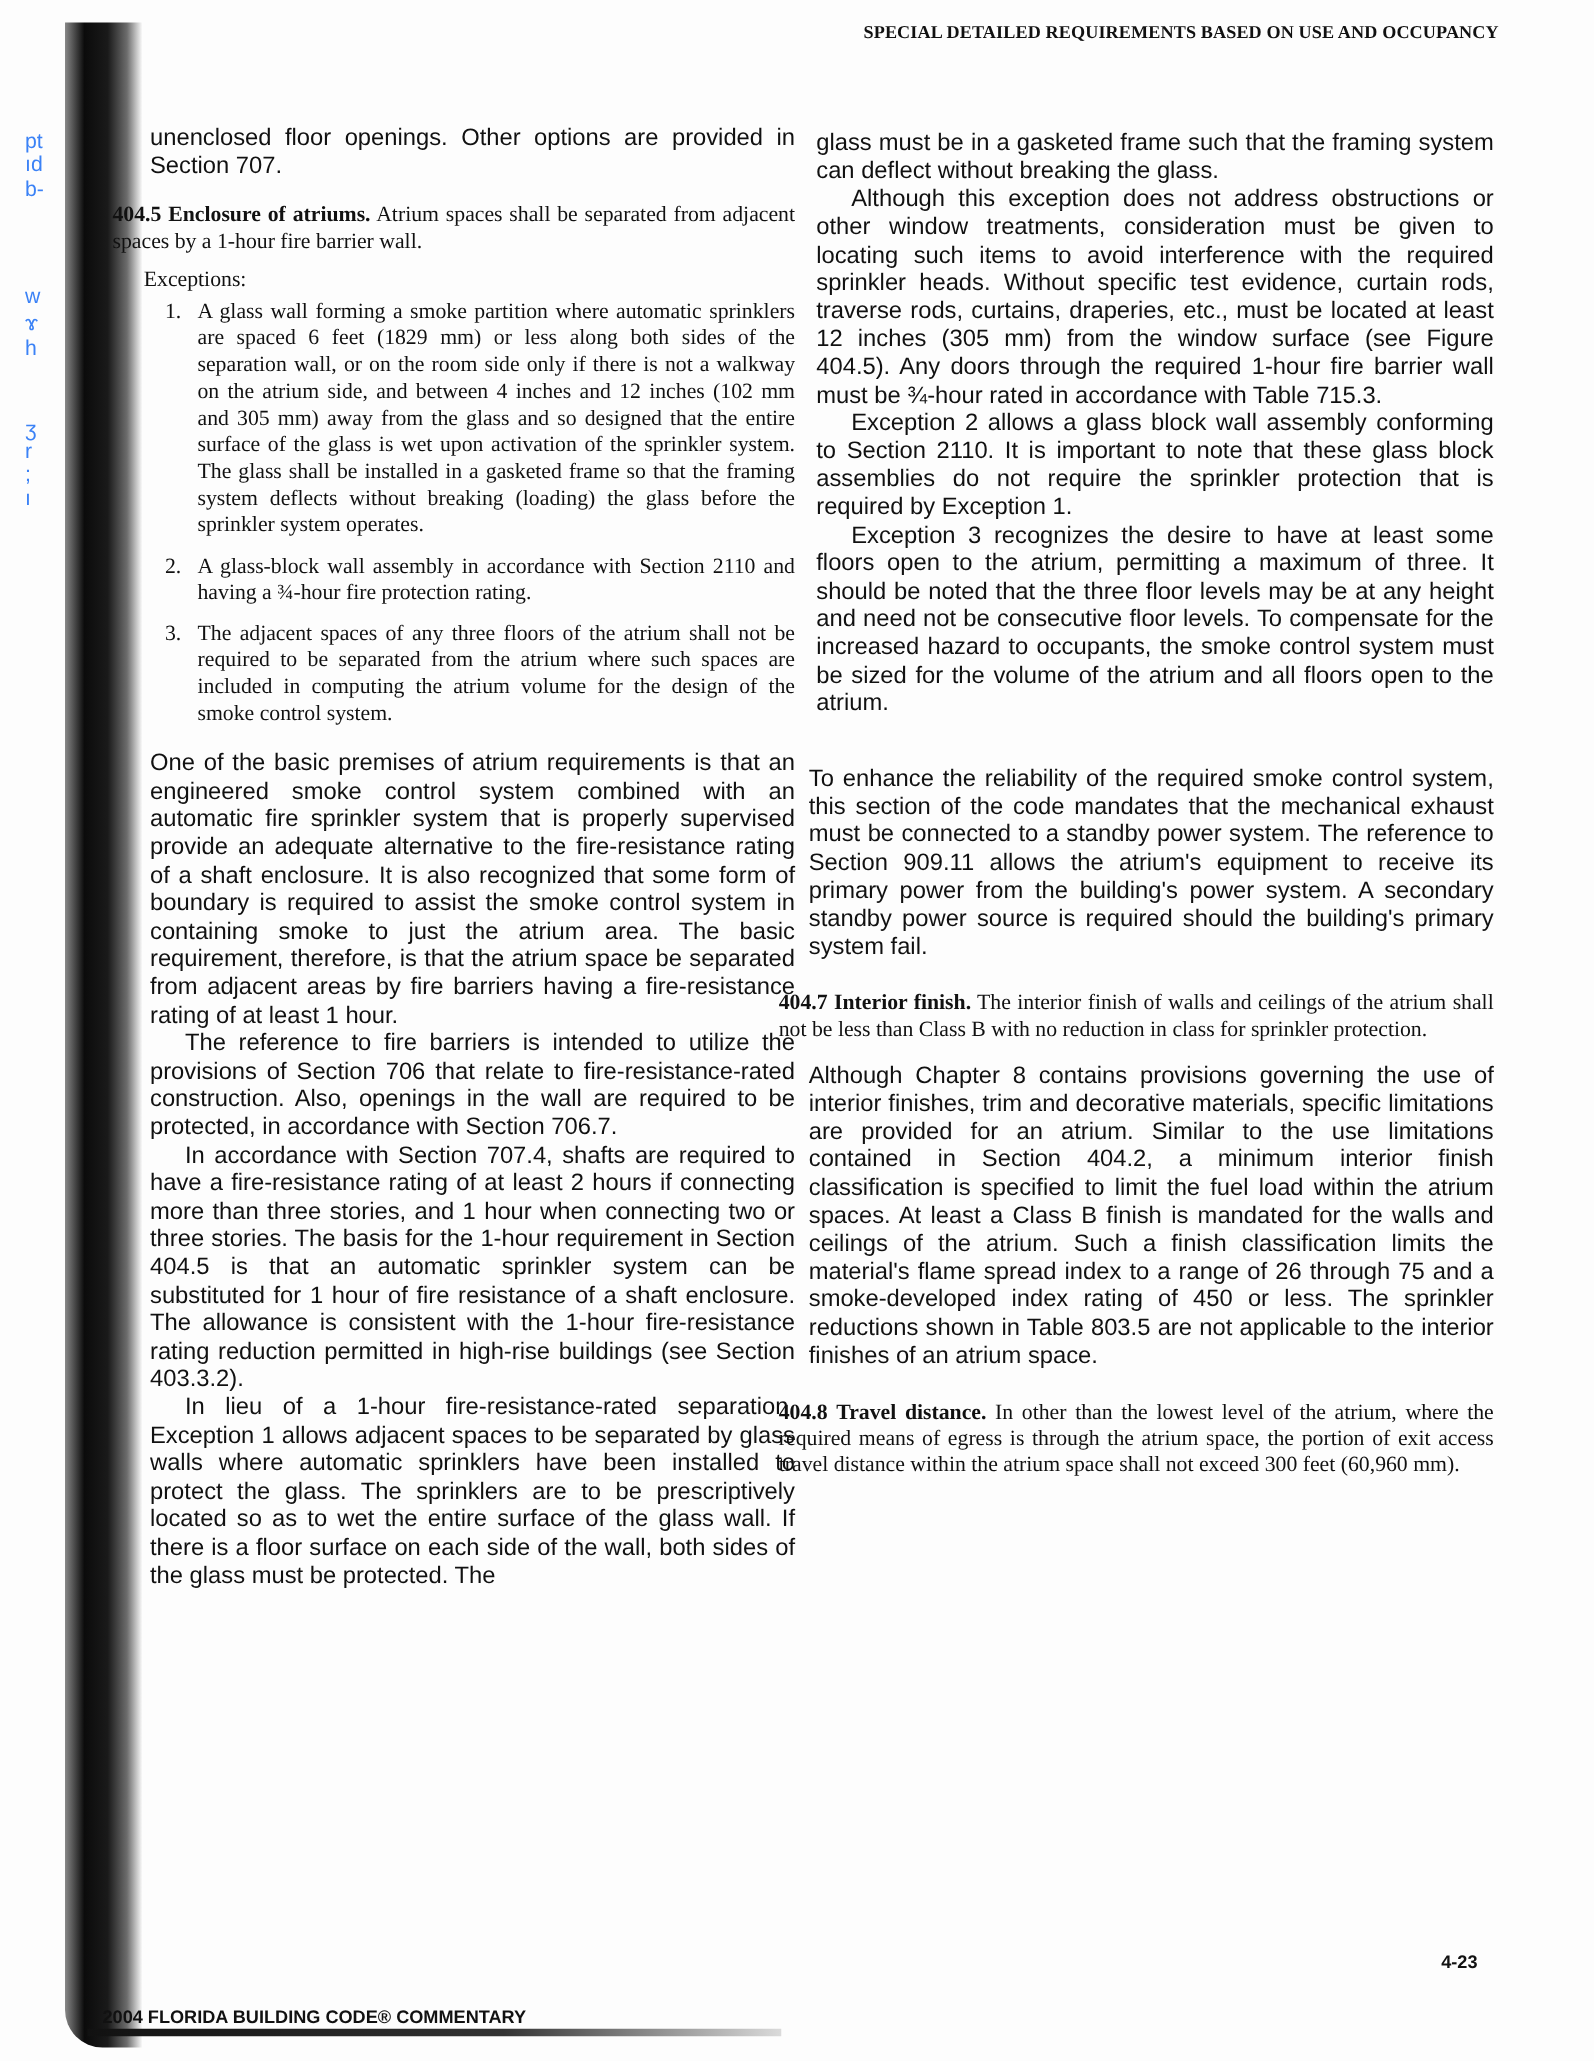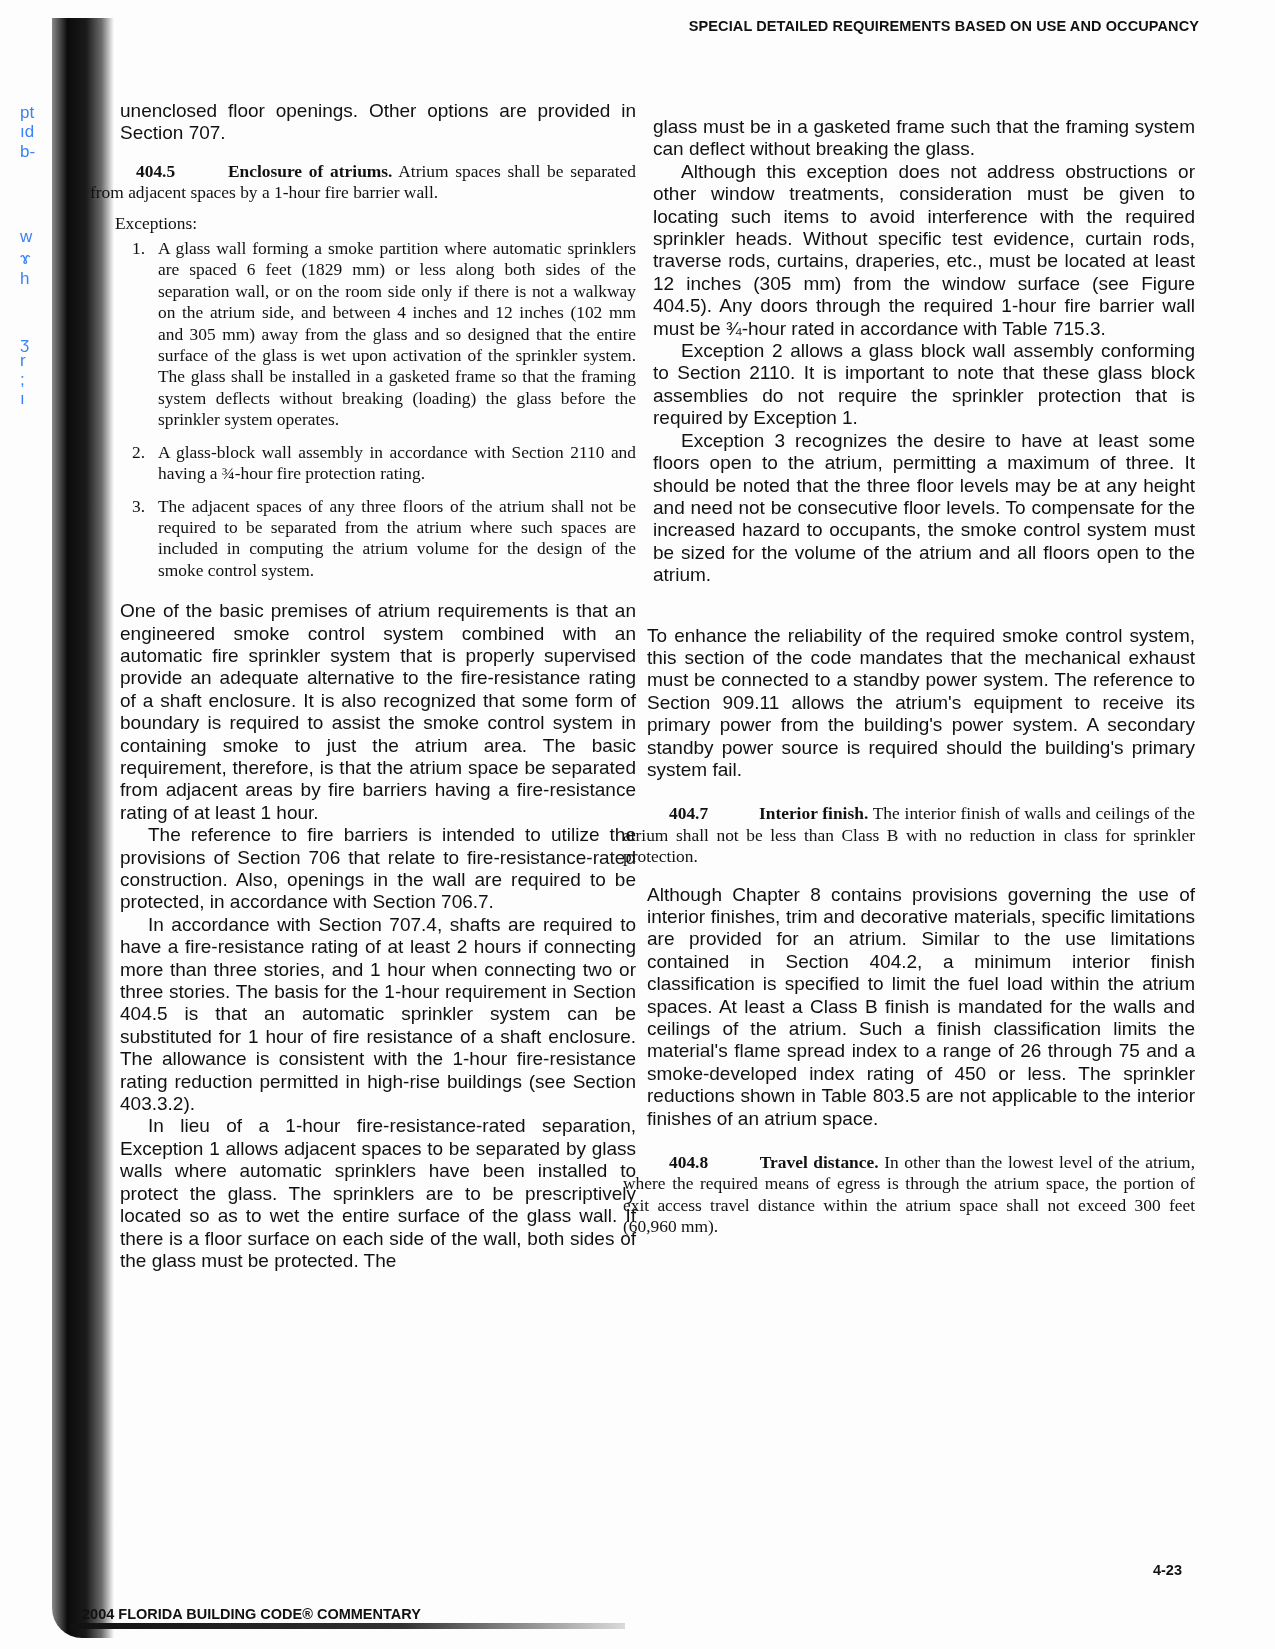--- a/index.html
+++ b/index.html
@@ -14,38 +14,38 @@
   .binding-bottom {
     position: absolute; left: 70px; top: 1623px; width: 555px; height: 6px;
     background: linear-gradient(to right, #111 0%, #333 60%, rgba(80,80,80,0.2) 100%);
   }
   .edge-chars {
     position: absolute; left: 20px; font-family: "Liberation Sans", sans-serif;
     font-size: 17px; line-height: 17px; color: #3b82f6;
   }
   .running-head {
     position: absolute; right: 76px; top: 18px;
-    font-family: Liberation Sans, sans-serif; font-weight: bold; font-size: 14.5px; letter-spacing: 0.1px;
+    font-family: Liberation Serif, serif; font-weight: bold; font-size: 14.5px; letter-spacing: 0.1px;
   }
   .footer-left {
     position: absolute; left: 82px; top: 1560px;
     font-family: "Liberation Sans", sans-serif; font-weight: bold; font-size: 14.5px; margin-top: 46px;
   }
   .footer-right {
     position: absolute; right: 93px; top: 1562px;
     font-family: "Liberation Sans", sans-serif; font-weight: bold; font-size: 14.5px;
   }
   .col { position: absolute; }
   .col-left { left: 120px; top: 100px; width: 516px; }
-  .col-right { left: 655px; top: 116px; width: 540px; }
+  .col-right { left: 655px; top: 104px; width: 540px; }
   .sans { font-family: "Liberation Sans", sans-serif; font-size: 19px; line-height: 22.4px; text-align: justify; }
   .serif { font-family: "Liberation Serif", serif; font-size: 17.4px; line-height: 21.4px; text-align: justify; }
   p { margin: 0; }
   .indent { text-indent: 28px; }
-  .b { font-weight: bold; margin-left: 46px; }
+  .b { font-weight: bold; }
   .code-sec { margin-left: -30px; }
   .exc-head { margin: 9px 0 4px -5px; font-weight: normal; }
   ol.exc { margin: 4px 0 0 0; padding: 0 0 0 38px; list-style: none; }
   ol.exc li { position: relative; margin-bottom: 11px; }
   ol.exc li .num { position: absolute; left: -26px; top: 0; }
   .gap-s { height: 16px; }
   .gap-m { height: 22px; }
   .right-comm { margin-left: -2px; }
   .right-code { margin-left: -32px; }
   .right-sub { margin-left: -8px; }

